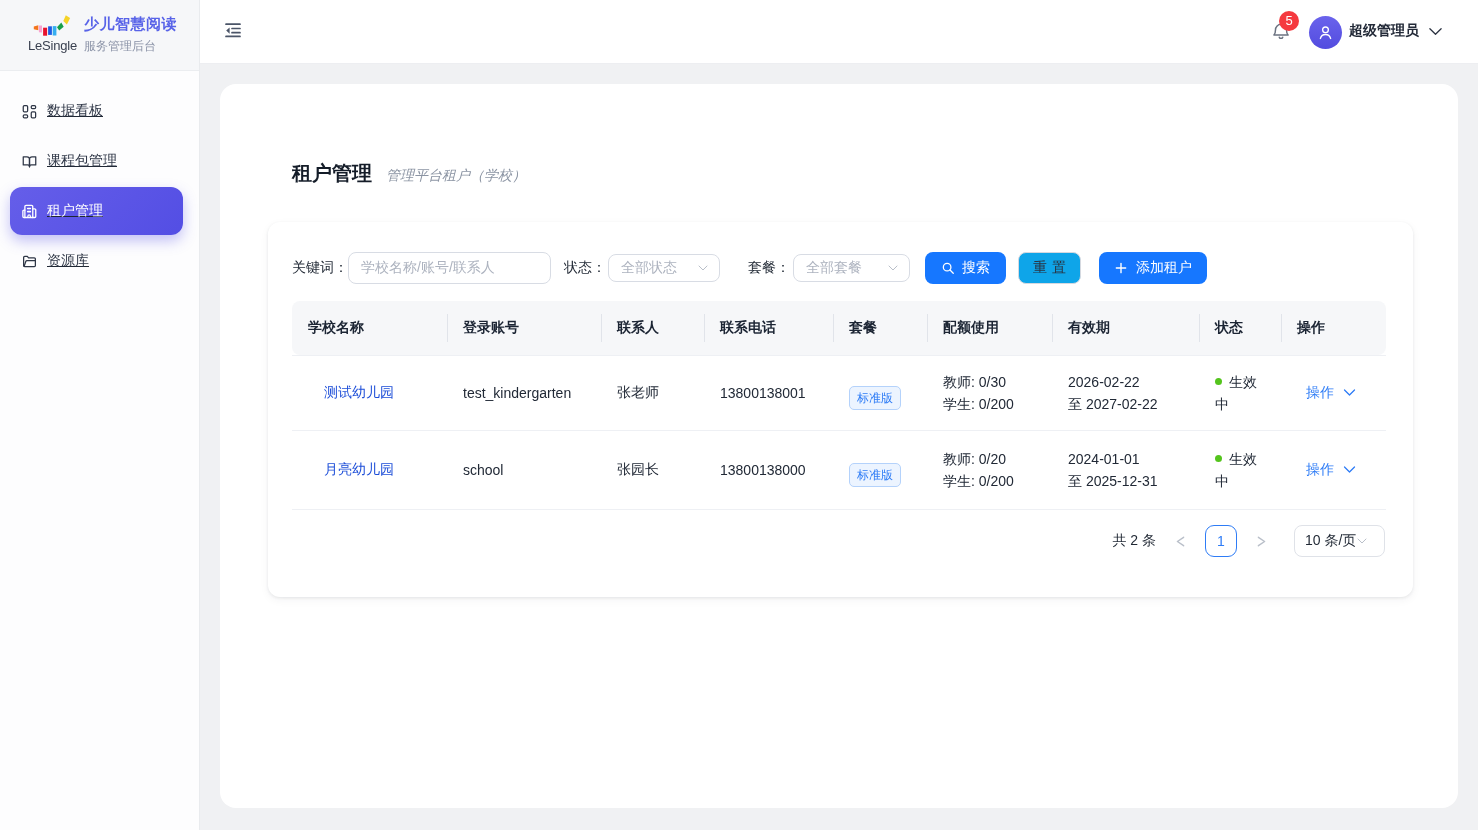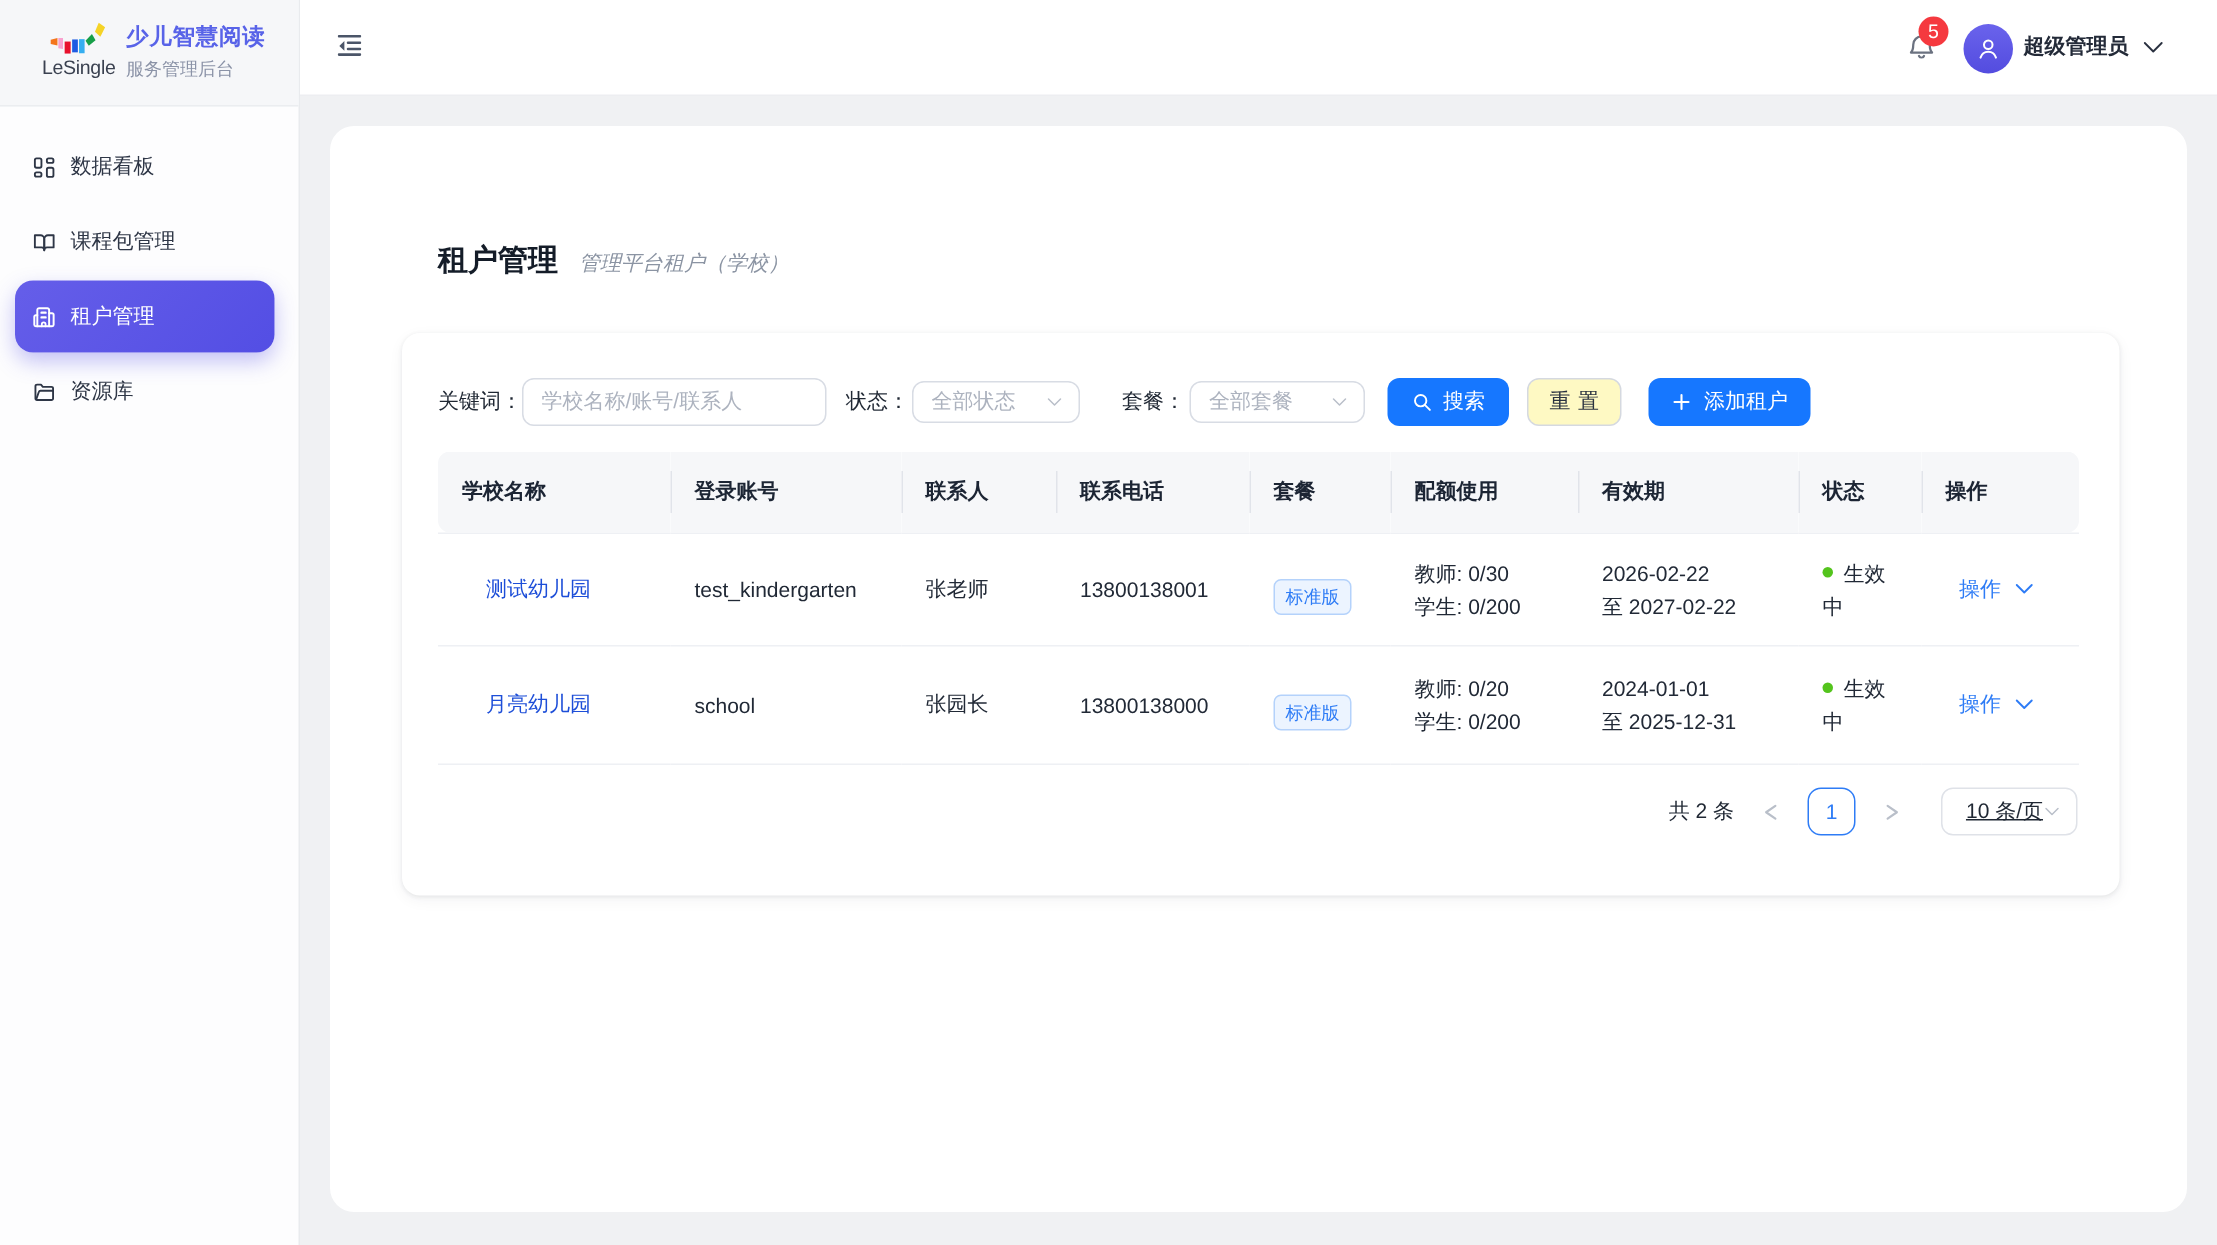--- a/index.html
+++ b/index.html
@@ -17,21 +17,21 @@
     background:#fdfdfe; border-right:1px solid #e9ebee; z-index:5;
   }
   .logo-area {
     height:71px; background:#f6f7f9; border-bottom:1px solid #ebedf0;
     display:flex; align-items:center; padding-left:26px;
   }
   .logo-mark { width:44px; height:44px; position:relative; margin-right:14px; }
   .logo-mark svg { position:absolute; left:0; top:0; }
   .brand-title { font-size:15px; font-weight:bold; color:#5863e8; letter-spacing:0.5px; }
   .brand-sub { font-size:12px; color:#8b93a7; margin-top:4px; }
-  .menu { padding:14px 0 0 0; }
+  .menu { padding:14px 0 0 0;text-decoration:underline; }
   .menu-item {
     height:48px; margin:2px 16px 2px 10px; border-radius:12px;
     display:flex; align-items:center; padding-left:12px;
     color:#2e3646; font-size:14px; font-weight:500;
   }
   .menu-item svg { width:15px; height:15px; margin-right:10px; flex:none; }
   .menu-item.active {
     background: linear-gradient(135deg,#655ee9 0%, #534ee4 100%);
     color:#fff;
     box-shadow: 0 6px 14px rgba(86,79,228,0.35);
@@ -85,21 +85,21 @@
   }
   .fselect .sarrow { width:12px; height:12px; color:#b9bfc9; }
   .btn {
     height:32px; border-radius:8px; display:flex; align-items:center; justify-content:center;
     font-size:14px;
   }
   .btn-primary { background:#1677ff; color:#fff; }
   .btn svg { width:14px; height:14px; }
   .btn-search { width:81px; margin-left:15px; }
   .btn-search svg { margin-right:7px; }
-  .btn-reset { width:63px; margin-left:12px; background:#fef9c3; border:1px solid #d5d9e0; color:#2a3240; letter-spacing:5px; padding-left:5px; }
+  .btn-reset { width:63px; margin-left:12px; background:#0ea5e9; border:1px solid #d5d9e0; color:#2a3240; letter-spacing:5px; padding-left:5px; }
   .btn-add { width:108px; margin-left:18px; }
   .btn-add svg { margin-right:8px; }
   
   table { position:absolute; left:24px; top:79px; width:1094px; border-collapse:collapse; table-layout:fixed; font-size:14px; }
   thead th {
     background:#f6f7f9; height:54px; text-align:left; font-weight:bold; color:#1c2534;
     padding:0 16px; position:relative;
   }
   thead th:first-child { border-radius:8px 0 0 8px; }
   thead th:last-child { border-radius:0 8px 8px 0; }
@@ -125,21 +125,21 @@
   .pagination { position:absolute; right:28px; top:303px; height:32px; display:flex; align-items:center; font-size:14px; color:#1f2733; }
   .pg-total { margin-right:0; font-weight:500; }
   .pg-arrow { width:13px; height:13px; color:#b9bfc9; margin-left:18px; }
   .pg-arrow.r { margin-left:18px; }
   .pg-num {
     width:32px; height:32px; border:1px solid #2e7cf6; color:#2e7cf6; border-radius:9px;
     display:flex; align-items:center; justify-content:center; margin-left:18px;
   }
   .pg-size {
     width:91px; height:32px; border:1px solid #dfe2e8; border-radius:8px; margin-left:26px;
-    display:flex; align-items:center; justify-content:flex-end; padding:0 10px 0 10px;text-decoration:underline;
+    display:flex; align-items:center; justify-content:flex-start; padding:0 10px 0 10px;
   }
   .pg-size .sarrow { width:12px; height:12px; color:#b9bfc9; }
 </style>
 </head>
 <body>
 
 <svg width="0" height="0" style="position:absolute">
   <defs>
     <g id="i-fold">
       <path d="M1 2.2h14M7 6.5h8M7 10.7h8M1 14.4h14" stroke="currentColor" stroke-width="1.7" fill="none" stroke-linecap="round"></path>

